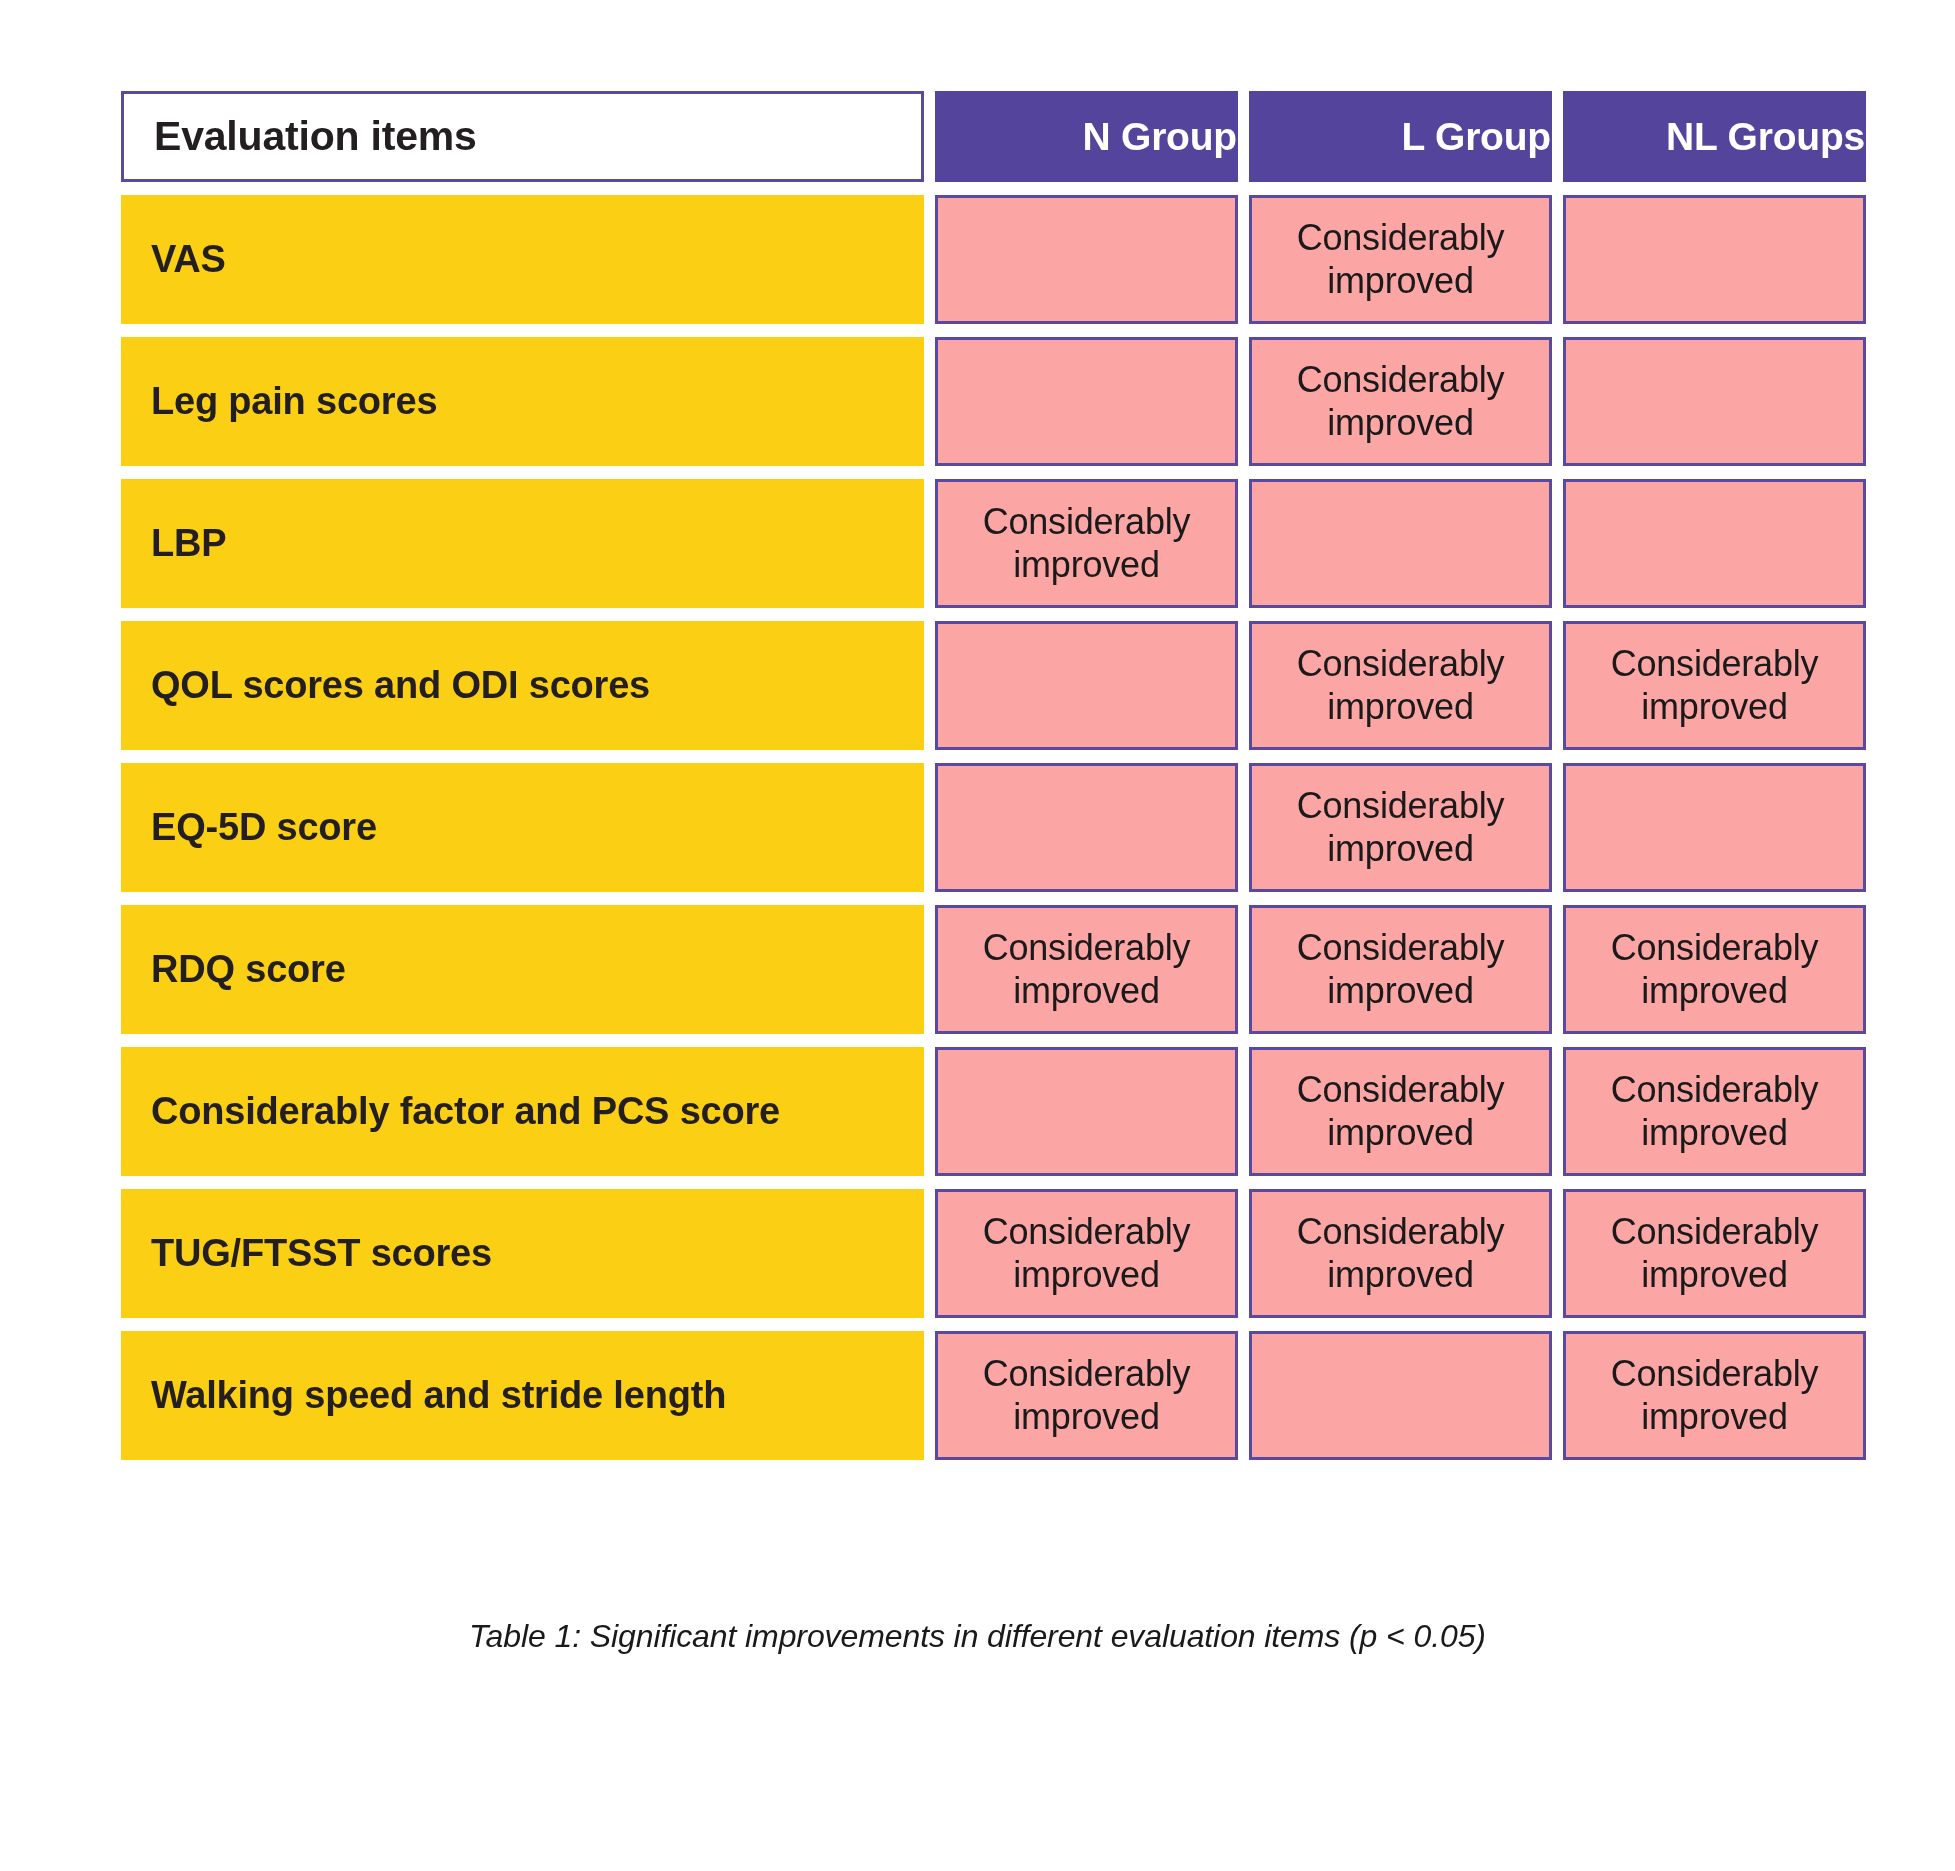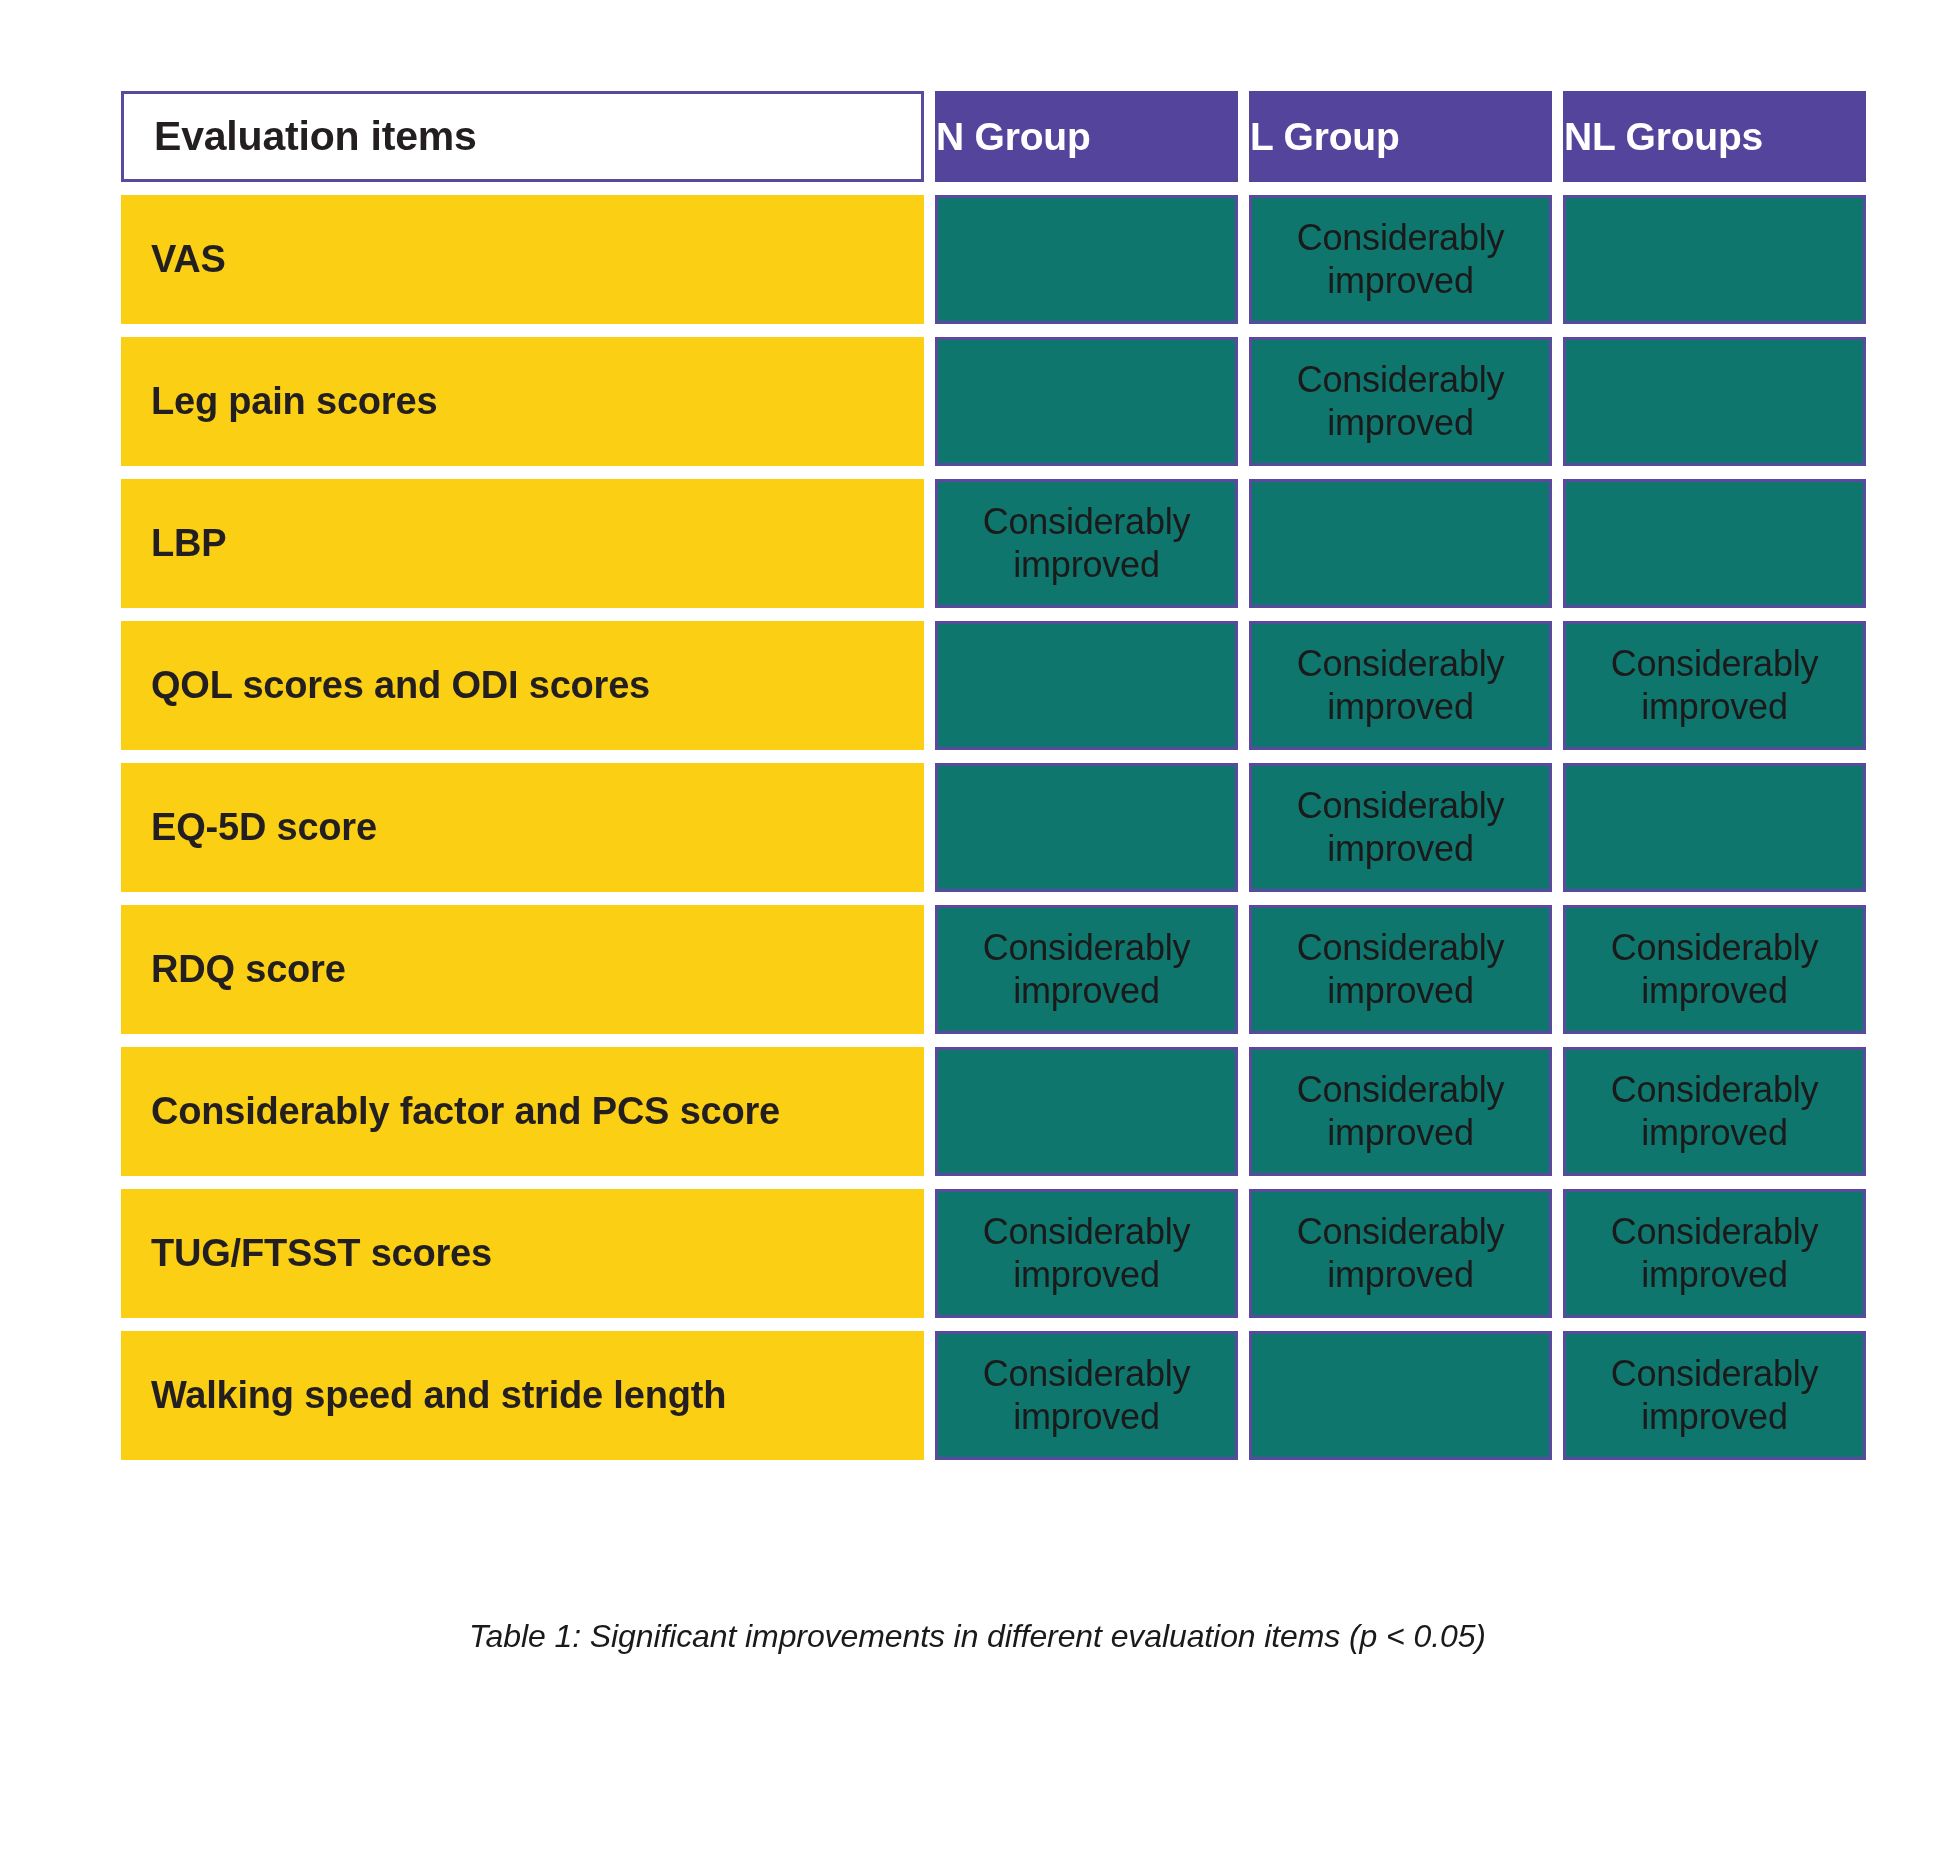--- a/index.html
+++ b/index.html
@@ -53,21 +53,21 @@
     color: #231F20;
     letter-spacing: -0.2px;
     box-sizing: border-box;
   }
 
   .hdr-group {
     background: #55449C;
     border: 0;
     height: 91px;
     vertical-align: middle;
-    text-align: left;
+    text-align: right;
     font-size: 39px;
     font-weight: bold;
     color: #ffffff;
     letter-spacing: -0.2px;
     box-sizing: border-box;
   }
 
   
   .cell-item {
     background: #FACF14;
@@ -77,21 +77,21 @@
     vertical-align: middle;
     text-align: left;
     font-size: 38px;
     font-weight: bold;
     color: #231F20;
     letter-spacing: -0.2px;
     box-sizing: border-box;
   }
 
   .cell-val {
-    background: #0f766e;
+    background: #fca5a5;
     border: 3.8px solid #5A4A9F;
     height: 129px;
     vertical-align: middle;
     text-align: center;
     font-size: 36px;
     font-weight: normal;
     color: #1A1A1A;
     line-height: 1.18;
     letter-spacing: -0.2px;
     padding: 0 20px;

